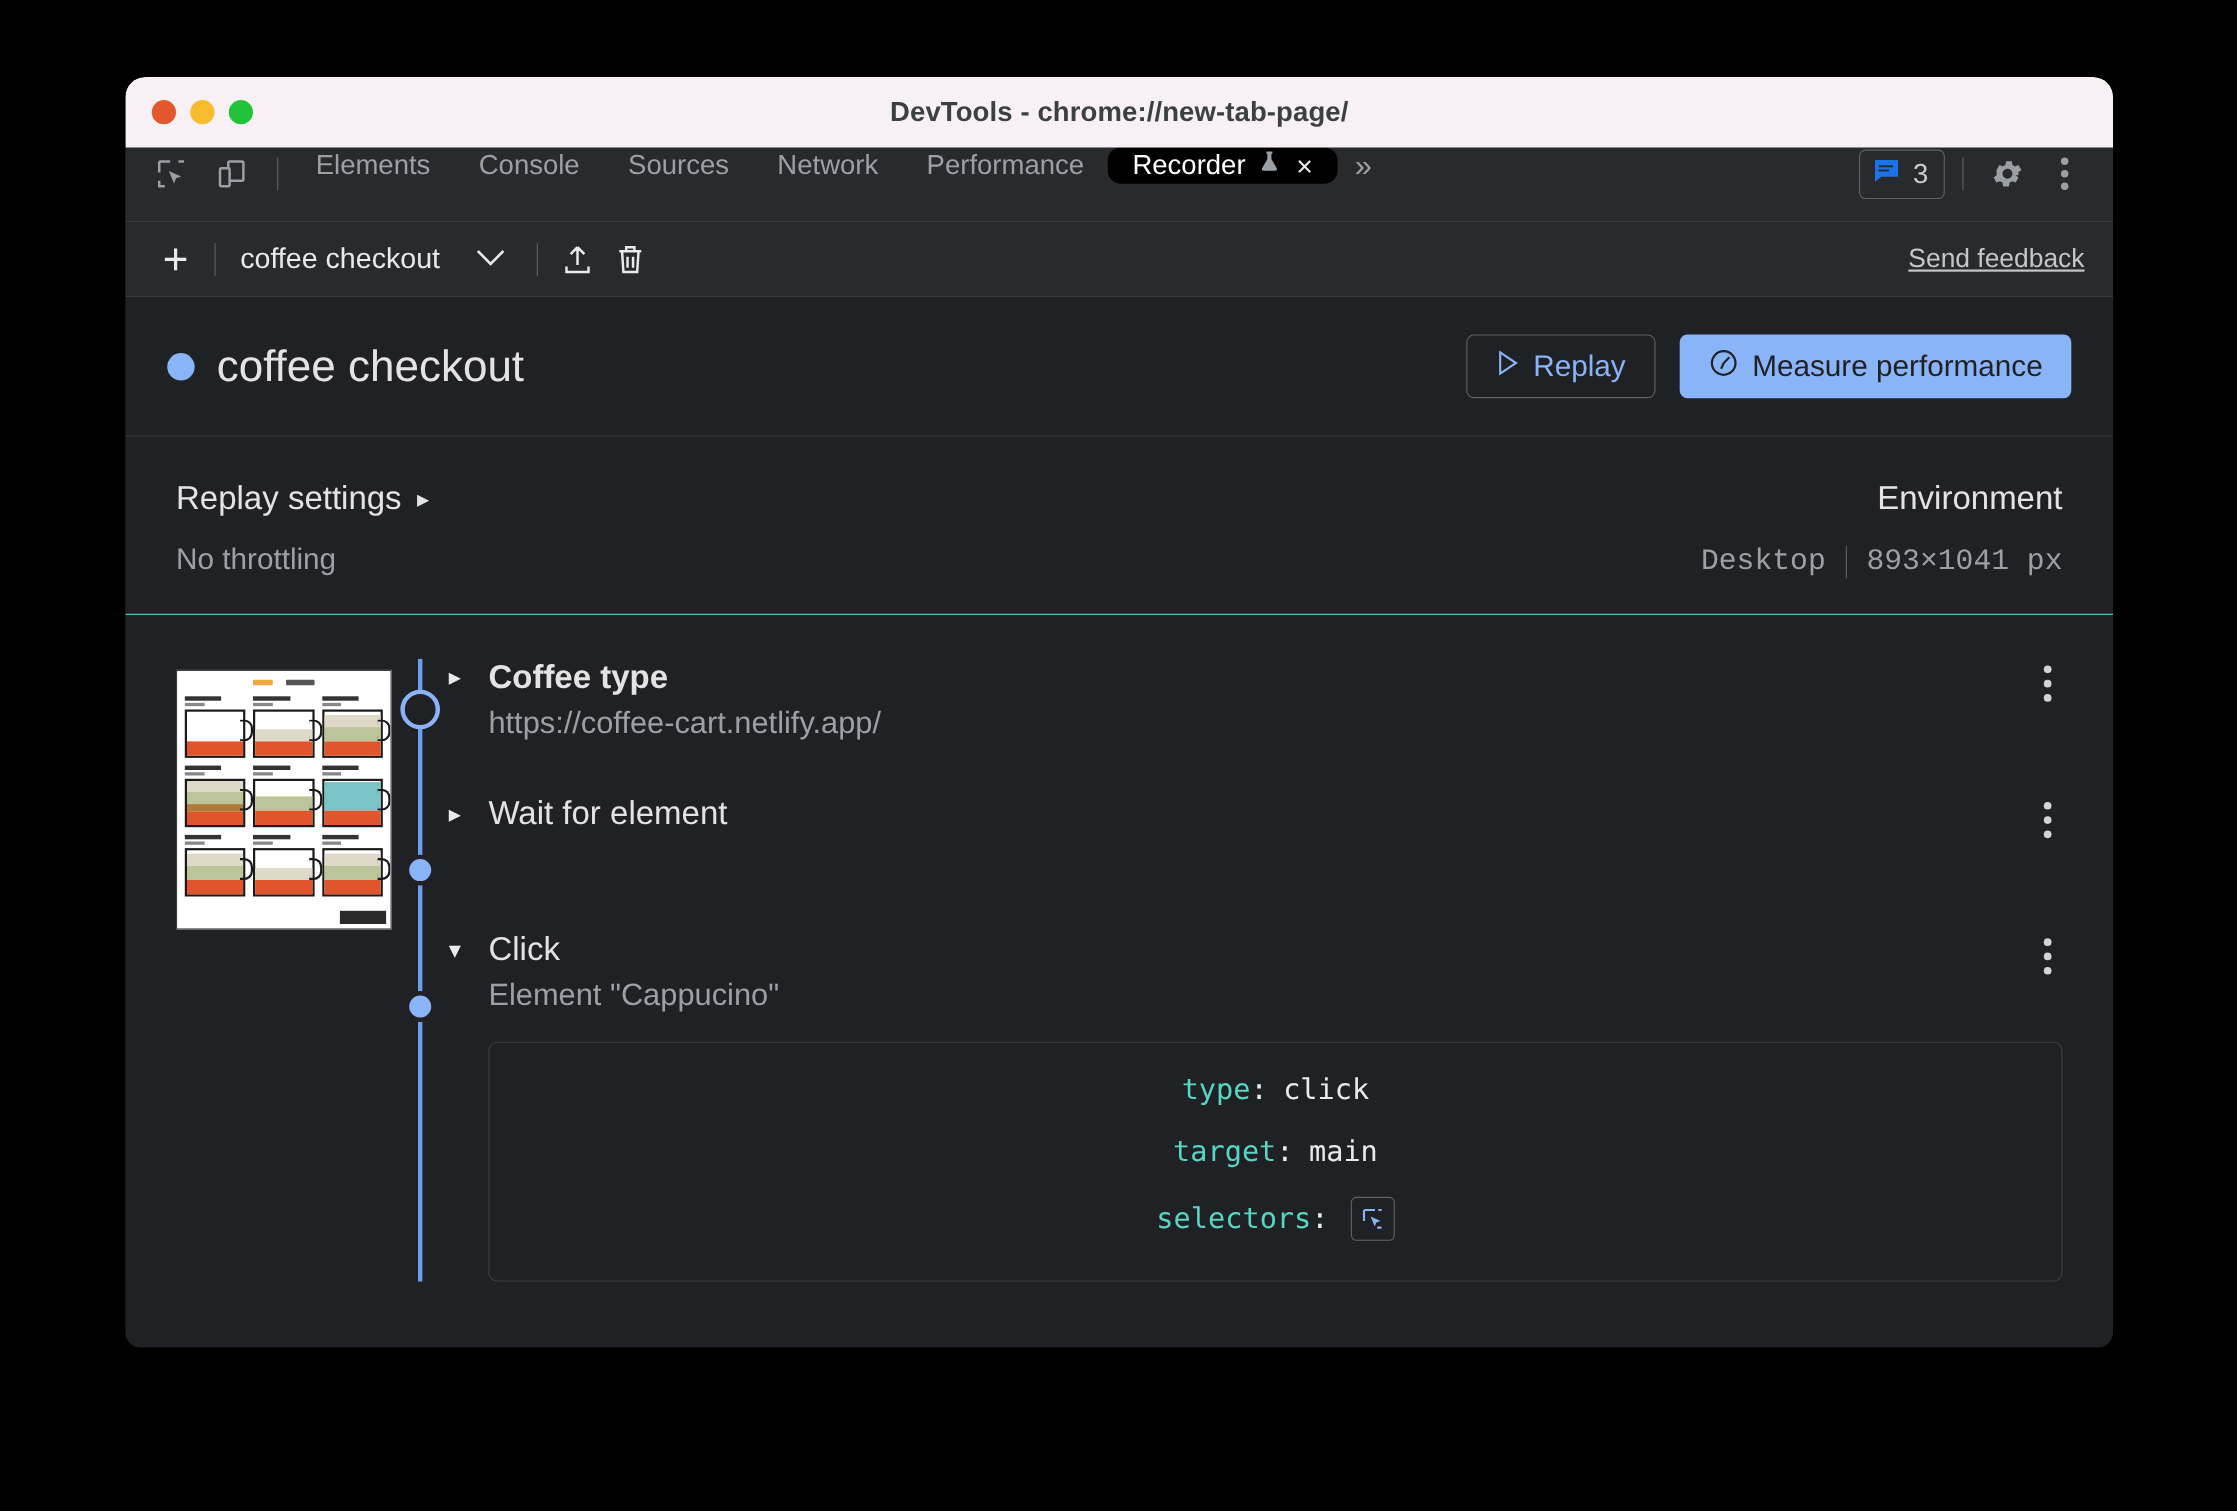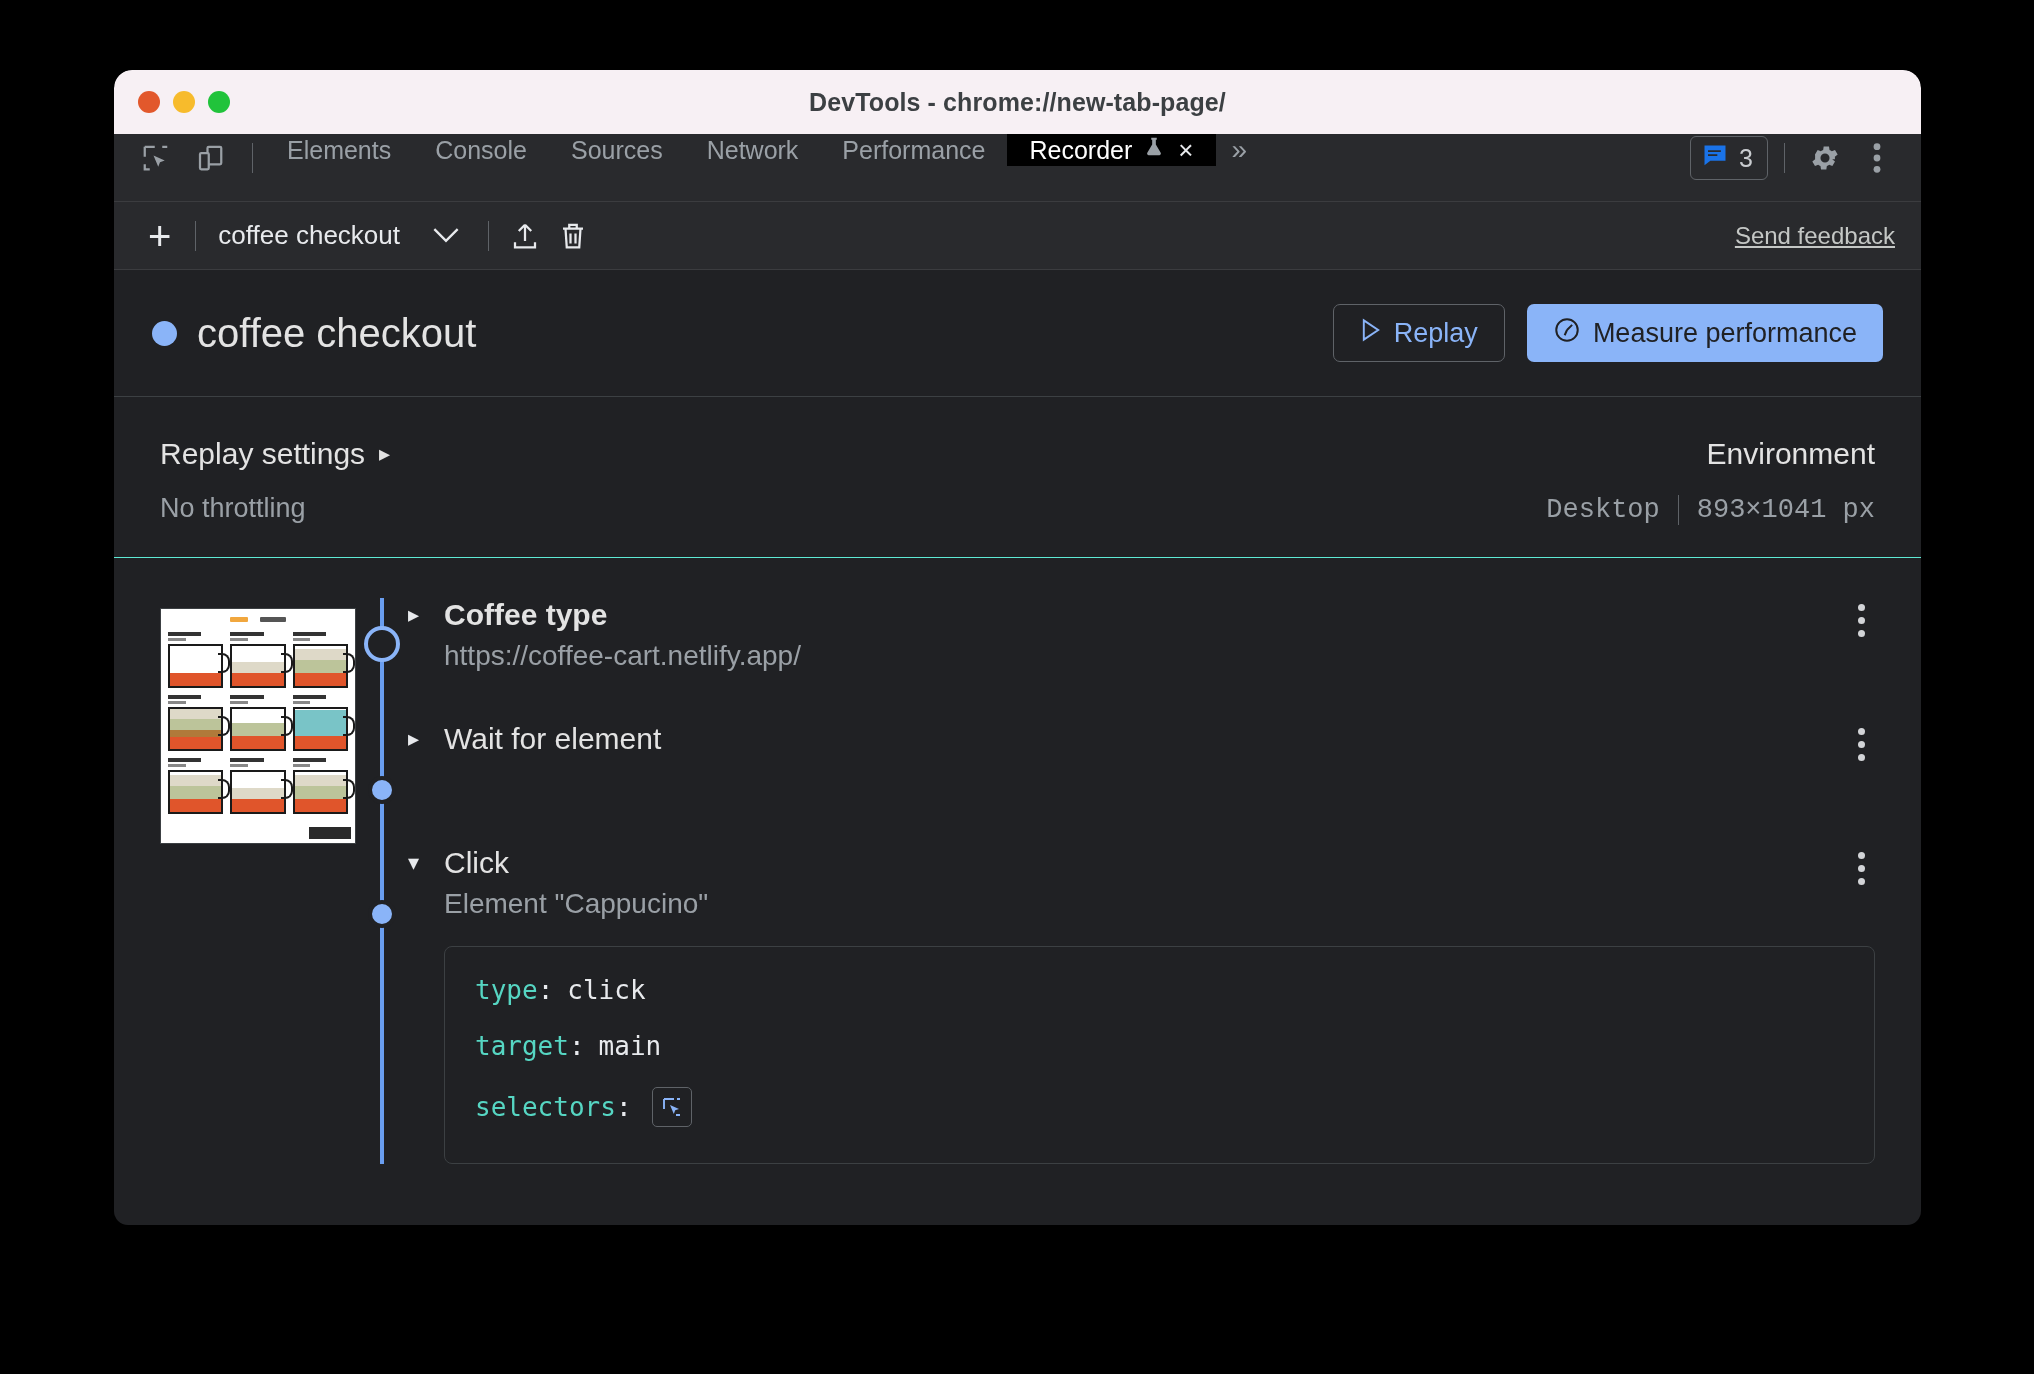--- a/index.html
+++ b/index.html
@@ -95,20 +95,21 @@
     align-items: center;
     padding: 0 22px;
     font-size: 25px;
     color: #9aa0a6;
     white-space: nowrap;
   }
   .tab.active {
     background: #000000;
     color: #ffffff;
     gap: 11px;
+    border-radius: 12px;
   }
   .tab .closex {
     font-size: 26px;
     color: #e8eaed;
     line-height: 1;
     margin-left: 2px;
   }
   .chev-more {
     display: flex; align-items: center;
     padding: 0 16px;
@@ -371,21 +372,21 @@
 
   .codebox {
     margin: 26px 0 0 36px;
     border: 1px solid #3c4043;
     border-radius: 8px;
     background: #202124;
     padding: 28px 30px 10px 30px;
     font-family: "DejaVu Sans Mono", monospace;
     font-size: 26px;
   }
-  .cl { display: flex; align-items: center; gap: 0; margin-bottom: 26px; }
+  .cl { display: flex; align-items: center; gap: 0; margin-bottom: 26px; justify-content: center; }
   .k { color: #56d6c3; }
   .c { color: #e8eaed; }
   .v { color: #e8eaed; margin-left: 14px; }
   .pickbtn {
     display: inline-flex;
     align-items: center; justify-content: center;
     width: 40px; height: 40px;
     border: 1px solid #5f6368;
     border-radius: 5px;
     margin-left: 20px;

